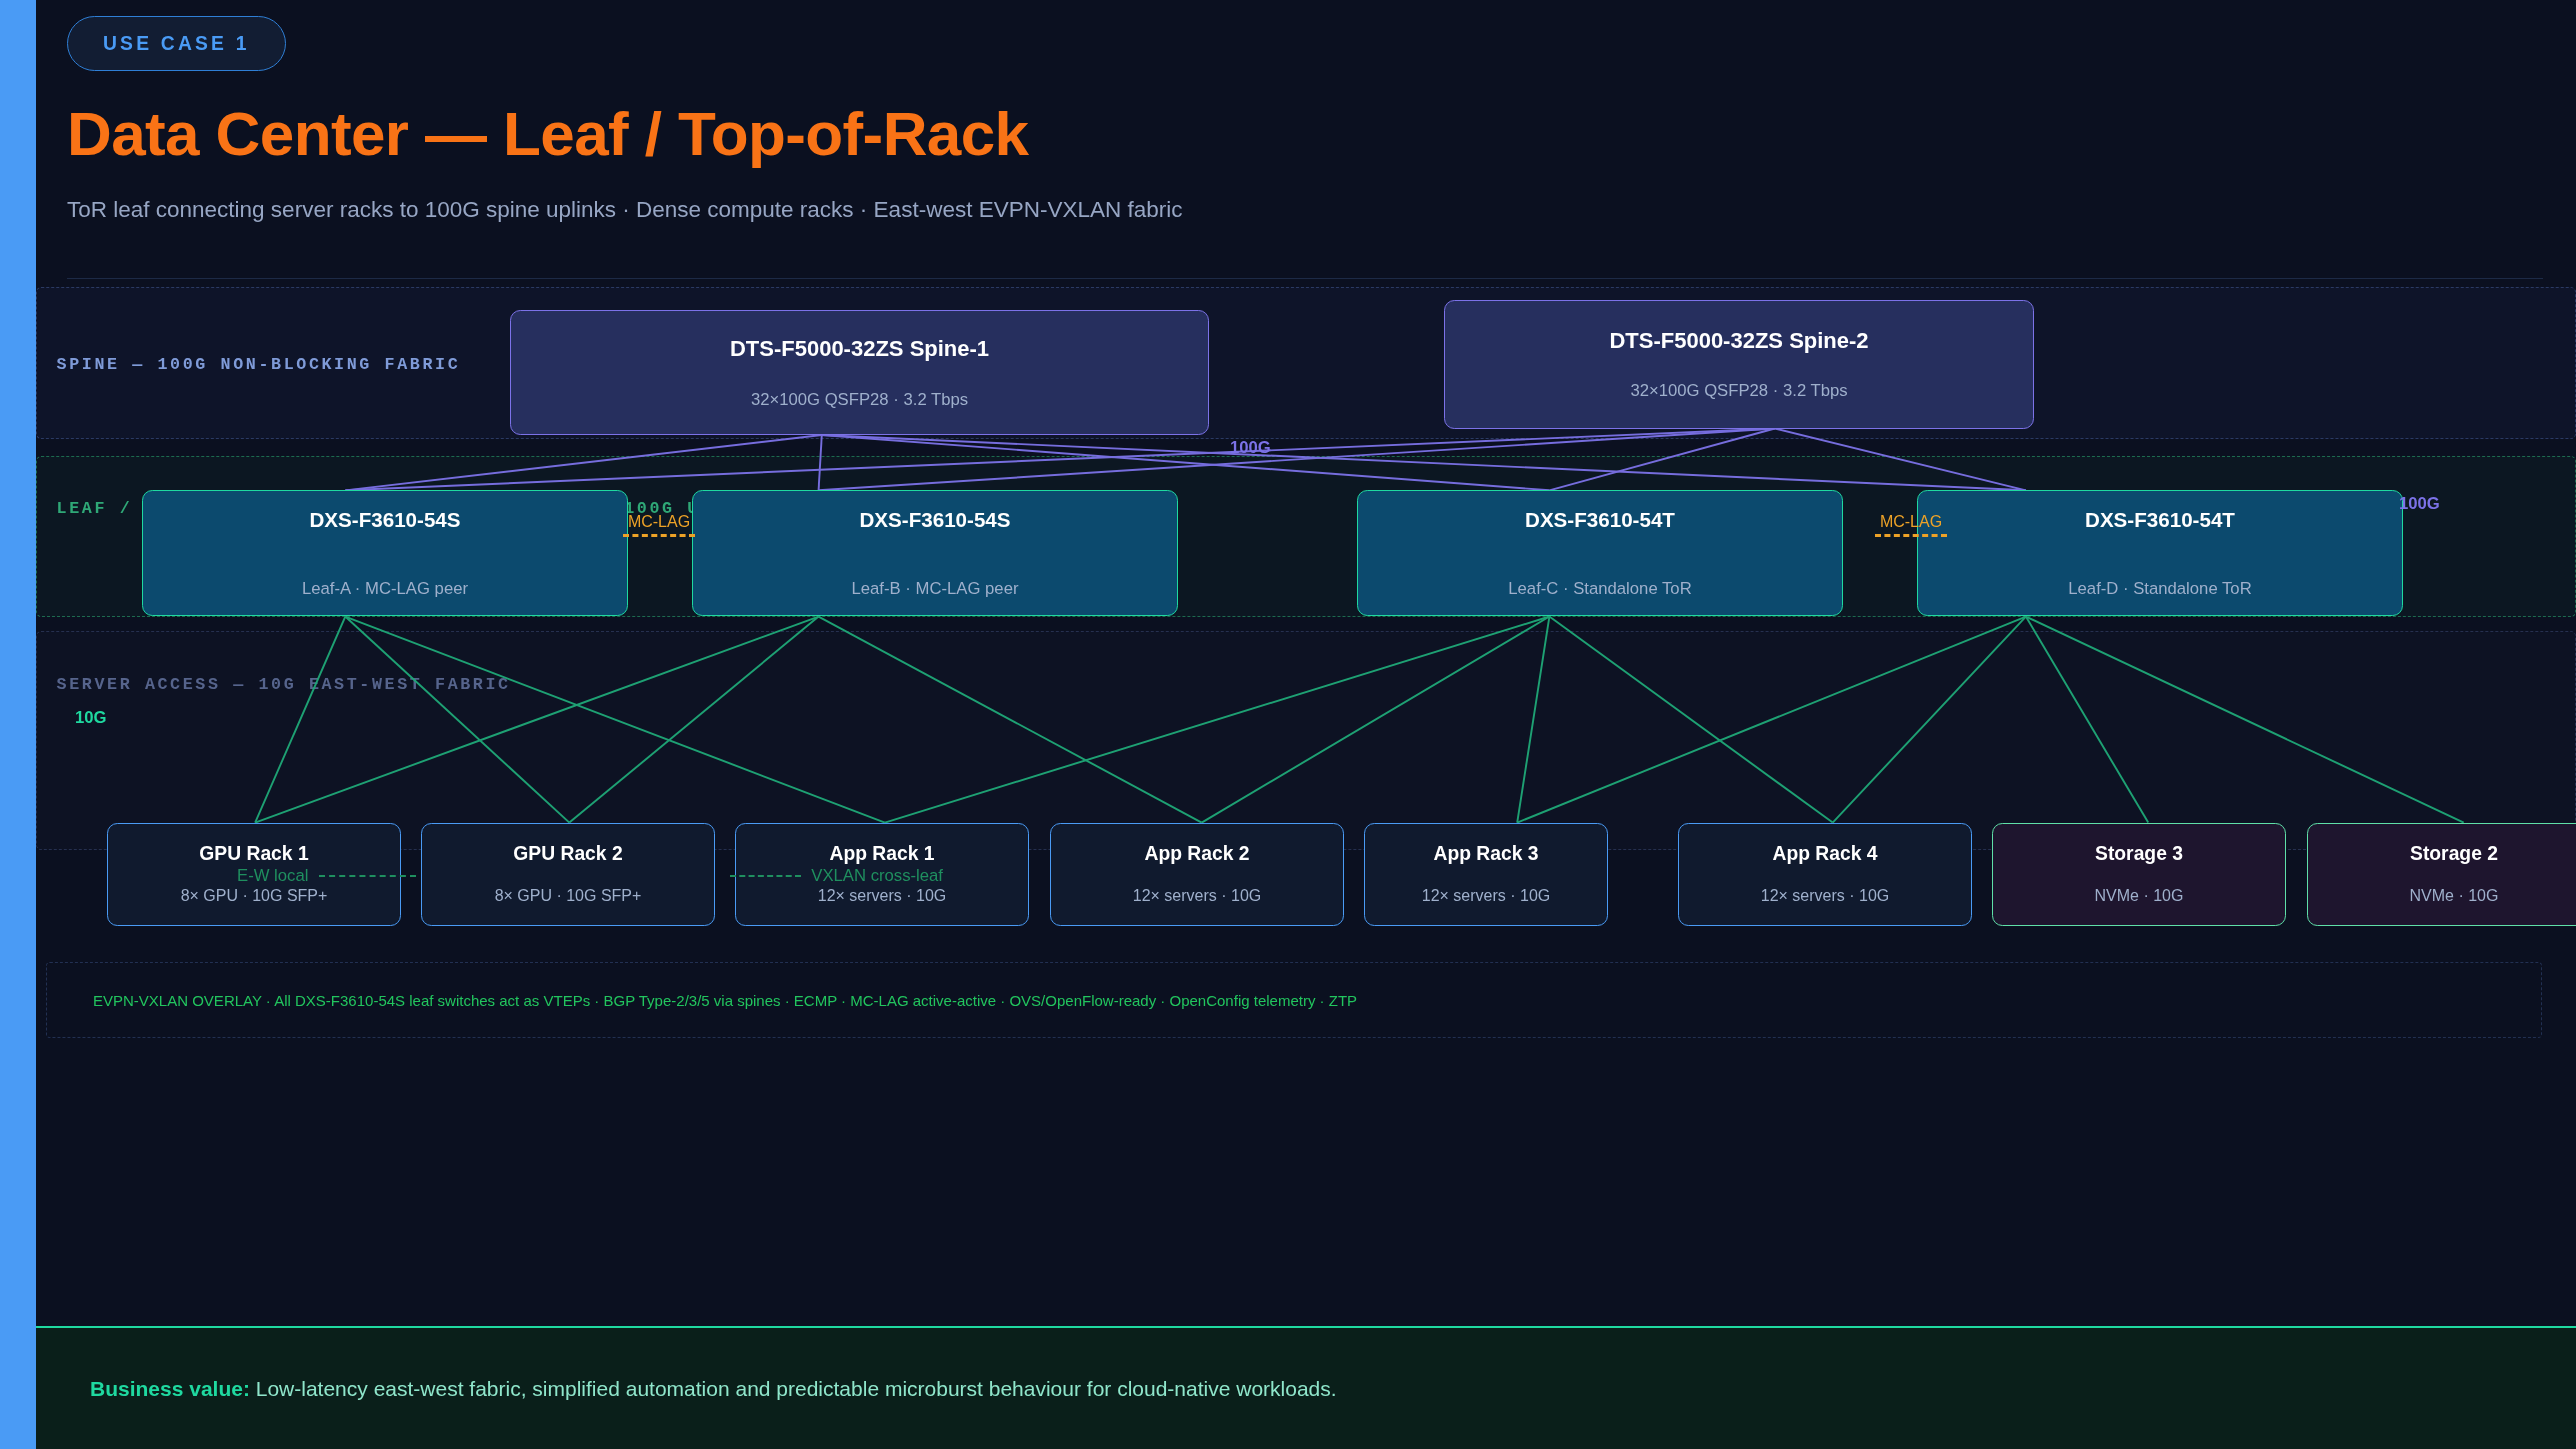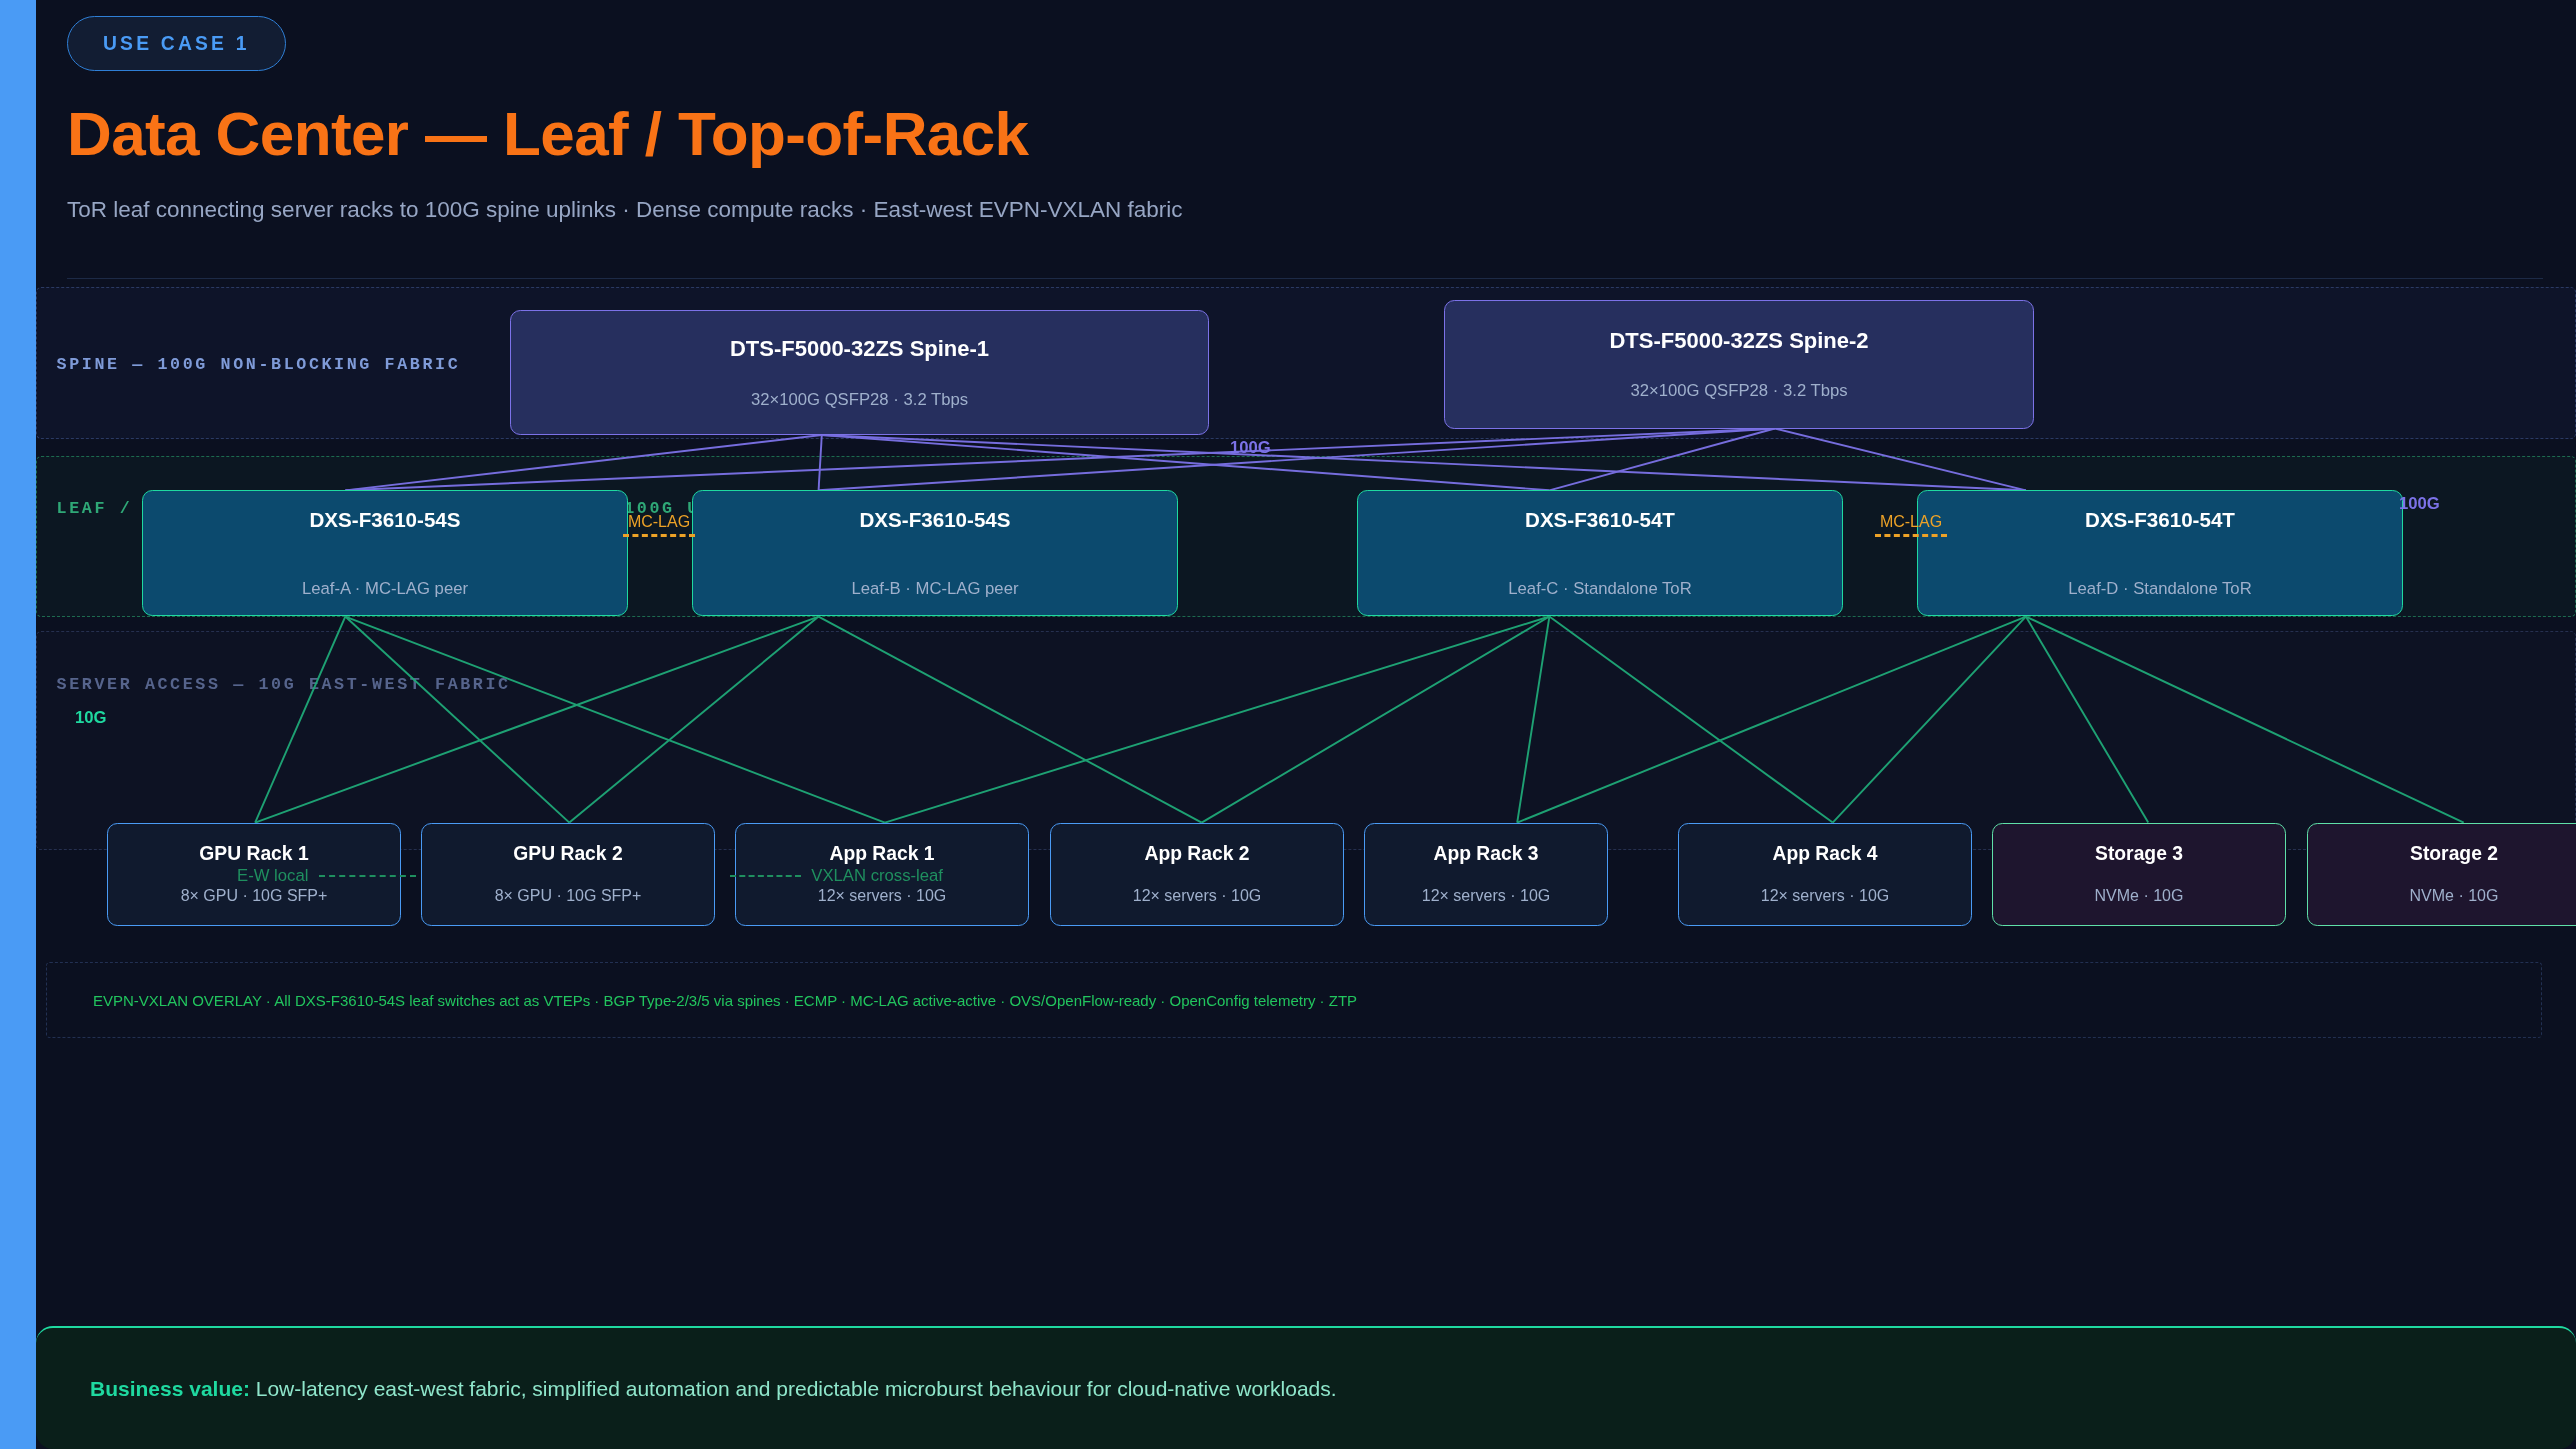--- a/index.html
+++ b/index.html
@@ -217,21 +217,20 @@
   
   .value-bar {
     position: absolute;
     left: 36px; top: 1326px;
     width: 2540px; height: 123px;
     background: #0a1f1a;
     border-top: 2.6px solid #1fd9a0;
     display: flex;
     align-items: center;
     padding-left: 54px;
-    border-radius: 17px;
   }
   .value-text { font-size: 21px; color: #8fe6cb; }
   .value-text b { color: #1fd9a0; font-weight: 700; }
 </style>
 </head>
 <body>
 
 <div id="stage">
 
   <div class="accent-bar"></div>

